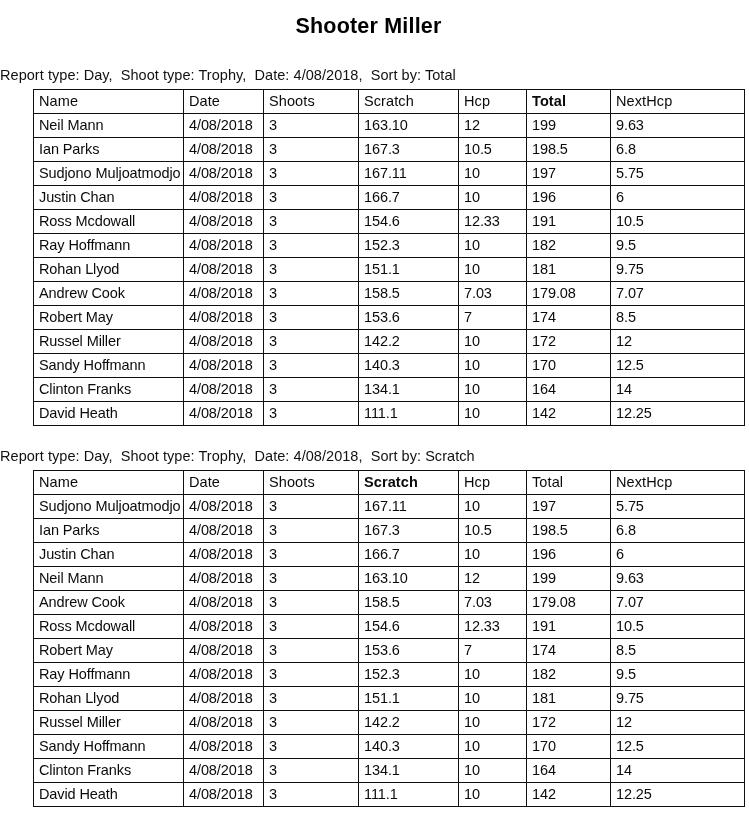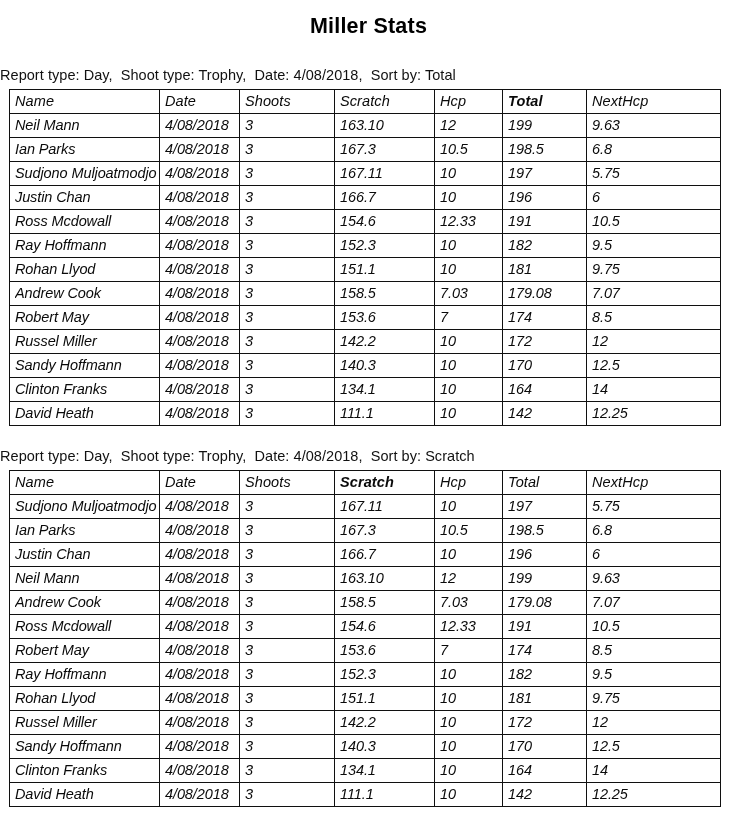--- a/index.html
+++ b/index.html
@@ -38,24 +38,23 @@
     margin: 0;
     letter-spacing: 0.05px;
     white-space: pre;
   }
   .report-block-1 .report-line { padding-top: 28px; padding-bottom: 6px; }
   .report-block-2 .report-line { padding-top: 22px; padding-bottom: 6px; }
 
   table.stats {
     border-collapse: collapse;
     table-layout: fixed;
-    margin-left: 9px;
+    margin-left: 33px;
     width: 711px;
     background: #fff;
-    font-style: italic;
   }
   table.stats td, table.stats th {
     border: 1.4px solid #101010;
     font-size: 14.5px;
     font-weight: normal;
     text-align: left;
     padding: 1px 0 2px 5px;
     height: 22px;
     line-height: 20px;
     box-sizing: border-box;
@@ -79,21 +78,21 @@
     overflow: hidden;
     white-space: nowrap;
     letter-spacing: -0.1px;
   }
 </style>
 </head>
 <body>
 
 <div class="page">
 
-  <h1 class="doc-title">Miller Stats</h1>
+  <h1 class="doc-title">Shooter Miller</h1>
 
   <section class="report-block report-block-1">
     <p class="report-line">Report type: Day,  Shoot type: Trophy,  Date: 4/08/2018,  Sort by: Total</p>
     <table class="stats">
       <colgroup>
         <col class="c-name">
           <col class="c-date">
           <col class="c-shoots">
           <col class="c-scratch">
           <col class="c-hcp">

